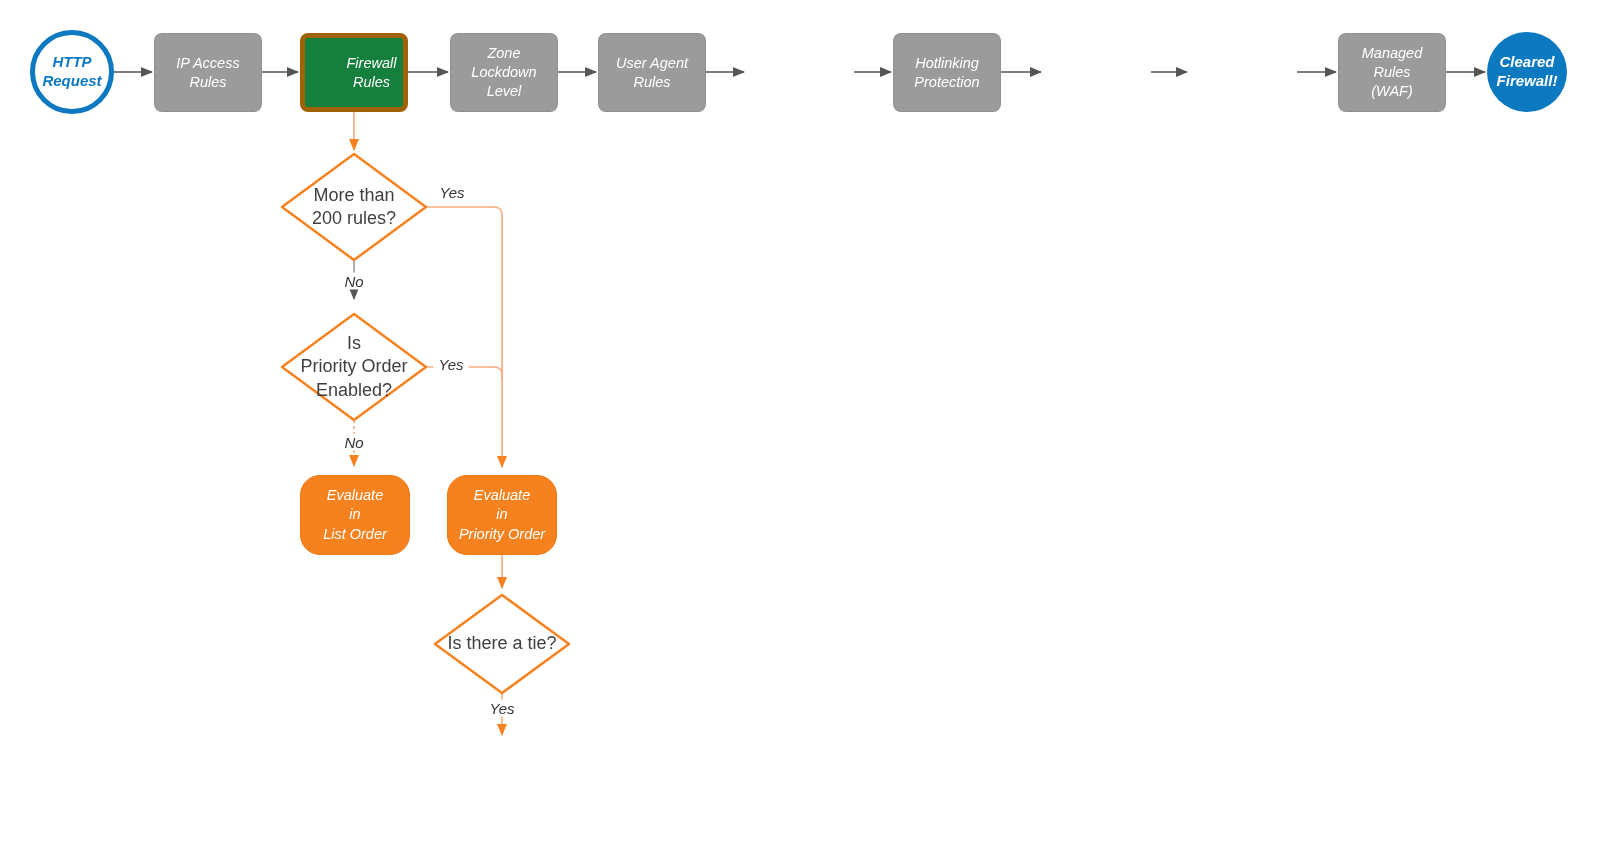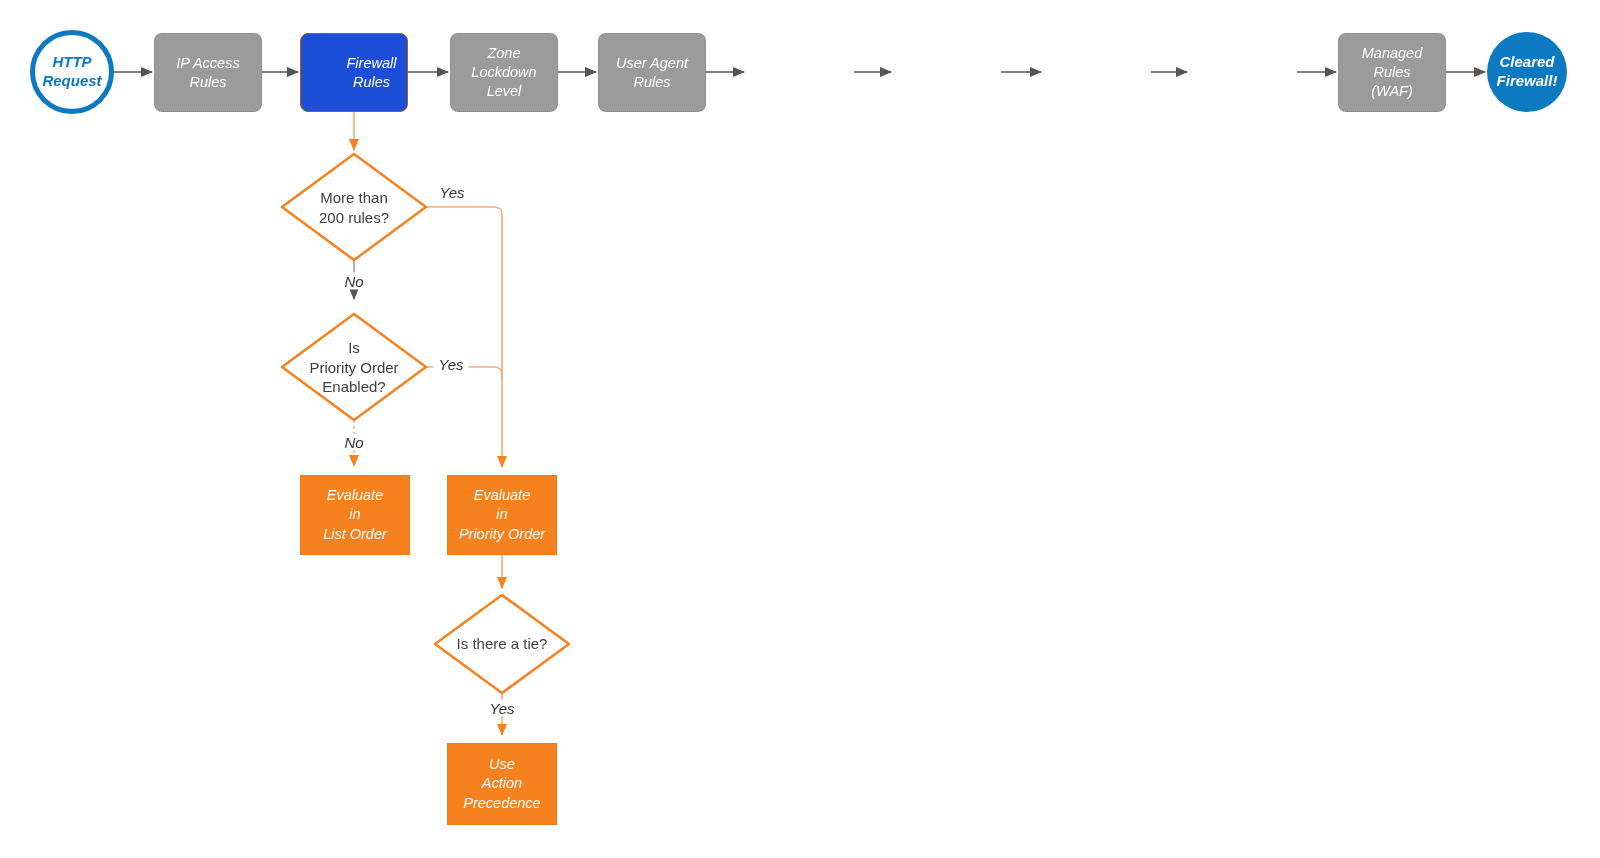--- a/index.html
+++ b/index.html
@@ -27,30 +27,30 @@
     font-style: italic;
     font-size: 14.5px;
     line-height: 1.3;
     color: #ffffff;
     white-space: pre-line;
     z-index: 1;
     box-sizing: border-box;
     padding: 0 2px;
   }
   .step.gray  { background: #9b9b9b; border: 1px dotted #858585; }
-  .step.orange{ background: #1d4ed8; border: 1px solid #a16207; padding-left: 37px; }
+  .step.orange{ background: #15803d; border: 5px solid #a16207; padding-left: 37px; }
 
   
   .proc {
     position: absolute;
     width: 110px;
     height: 80px;
     background: #f6821f;
     border: 1px solid #f07a16;
-    border-radius: 0;
+    border-radius: 20px;
     display: flex;
     align-items: center;
     justify-content: center;
     text-align: center;
     font-style: italic;
     font-size: 14.5px;
     line-height: 1.35;
     color: #ffffff;
     white-space: pre-line;
     z-index: 1;
@@ -80,21 +80,21 @@
   .terminal.end {
     left: 1487px; top: 32px; width: 80px; height: 80px;
     background: #0c79c0; color: #ffffff;
   }
 
   
   .dlabel {
     position: absolute;
     transform: translate(-50%, -50%);
     text-align: center;
-    font-size: 15px;
+    font-size: 18px;
     line-height: 1.3;
     color: #3f3f3f;
     white-space: pre-line;
     z-index: 2;
   }
 
   
   .elabel {
     position: absolute;
     transform: translate(-50%, -50%);
@@ -158,40 +158,39 @@
 
   <div class="step gray" style="left:154px">IP Access
 Rules</div>
   <div class="step orange" style="left:300px">Firewall
 Rules</div>
   <div class="step gray" style="left:450px">Zone
 Lockdown
 Level</div>
   <div class="step gray" style="left:598px">User Agent
 Rules</div>
+  <div class="step gray" style="left:893px">Hotlinking
+Protection</div>
   <div class="step gray" style="left:1338px">Managed
 Rules
 (WAF)</div>
 
   <div class="dlabel" style="left:354px; top:207px">More than
 200 rules?</div>
   <div class="dlabel" style="left:354px; top:367px">Is
 Priority Order
 Enabled?</div>
   <div class="dlabel" style="left:502px; top:644px">Is there a tie?</div>
 
   <div class="proc" style="left:300px; top:475px">Evaluate
 in
 List Order</div>
   <div class="proc" style="left:447px; top:475px">Evaluate
 in
 Priority Order</div>
-  <div class="proc" style="left:447px; top:743px; height:82px">Use
-Action
-Precedence</div>
 
   <div class="elabel" style="left:452px; top:192px">Yes</div>
   <div class="elabel" style="left:354px; top:281px">No</div>
   <div class="elabel" style="left:451px; top:364px">Yes</div>
   <div class="elabel" style="left:354px; top:442px">No</div>
   <div class="elabel" style="left:502px; top:708px">Yes</div>
 
 </div>
 
 </body></html>

